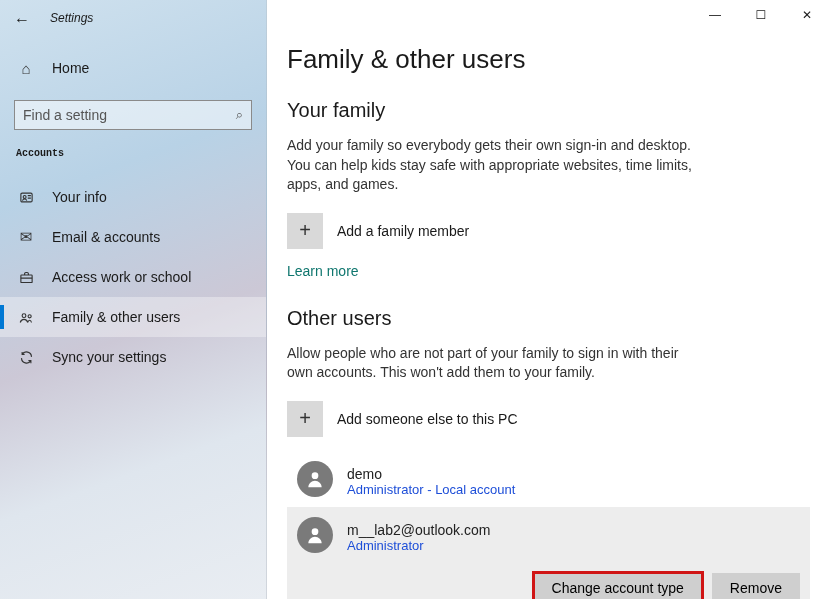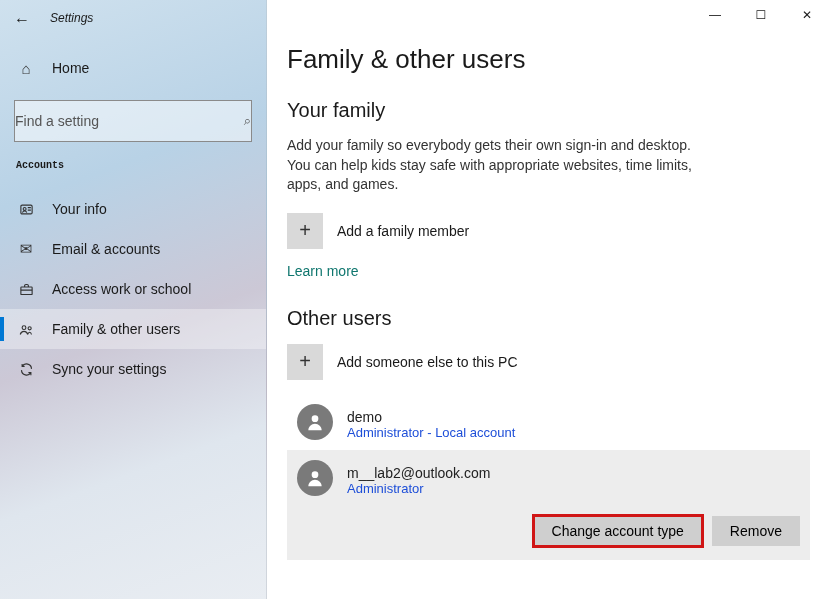--- a/index.html
+++ b/index.html
@@ -47,24 +47,24 @@
   .side-row .label { font-size: 14px; }
   .side-active::before {
     content:"";
     position:absolute; left:0; top:8px; bottom:8px; width:4px;
     background:#0078d4;
   }
   .side-active { background: rgba(255,255,255,0.35); }
   .search-wrap { padding: 8px 14px 10px 14px; margin-top:4px; }
   .search-box {
     display:flex; align-items:center;
-    height: 42px;
+    height: 30px;
     border:1px solid #8a8a8a;
     background: rgba(255,255,255,0.5);
-    padding: 0 0;
+    padding: 0 8px;
   }
   .search-box input {
     flex:1;
     border:none; outline:none; background:transparent;
     font-size:14px; color:#555;
   }
   .search-box input::placeholder { color:#555; }
   .section-header {
     padding: 8px 16px 14px 16px;
     font-weight:600;
@@ -228,20 +228,21 @@
   <div class="button-row">
     <div class="square-btn">
         <span>+</span>
       </div>
     <span class="btn-label">Add a family member</span>
   </div>
 
   <a class="text-link">Learn more</a>
 
   <h2 class="section-title">Other users</h2>
+  <p class="desc">Allow people who are not part of your family to sign in with their own accounts. This won't add them to your family.</p>
 
   <div class="button-row">
     <div class="square-btn">
         <span>+</span>
       </div>
     <span class="btn-label">Add someone else to this PC</span>
   </div>
 
   <div class="user-row">
     <div class="avatar">

